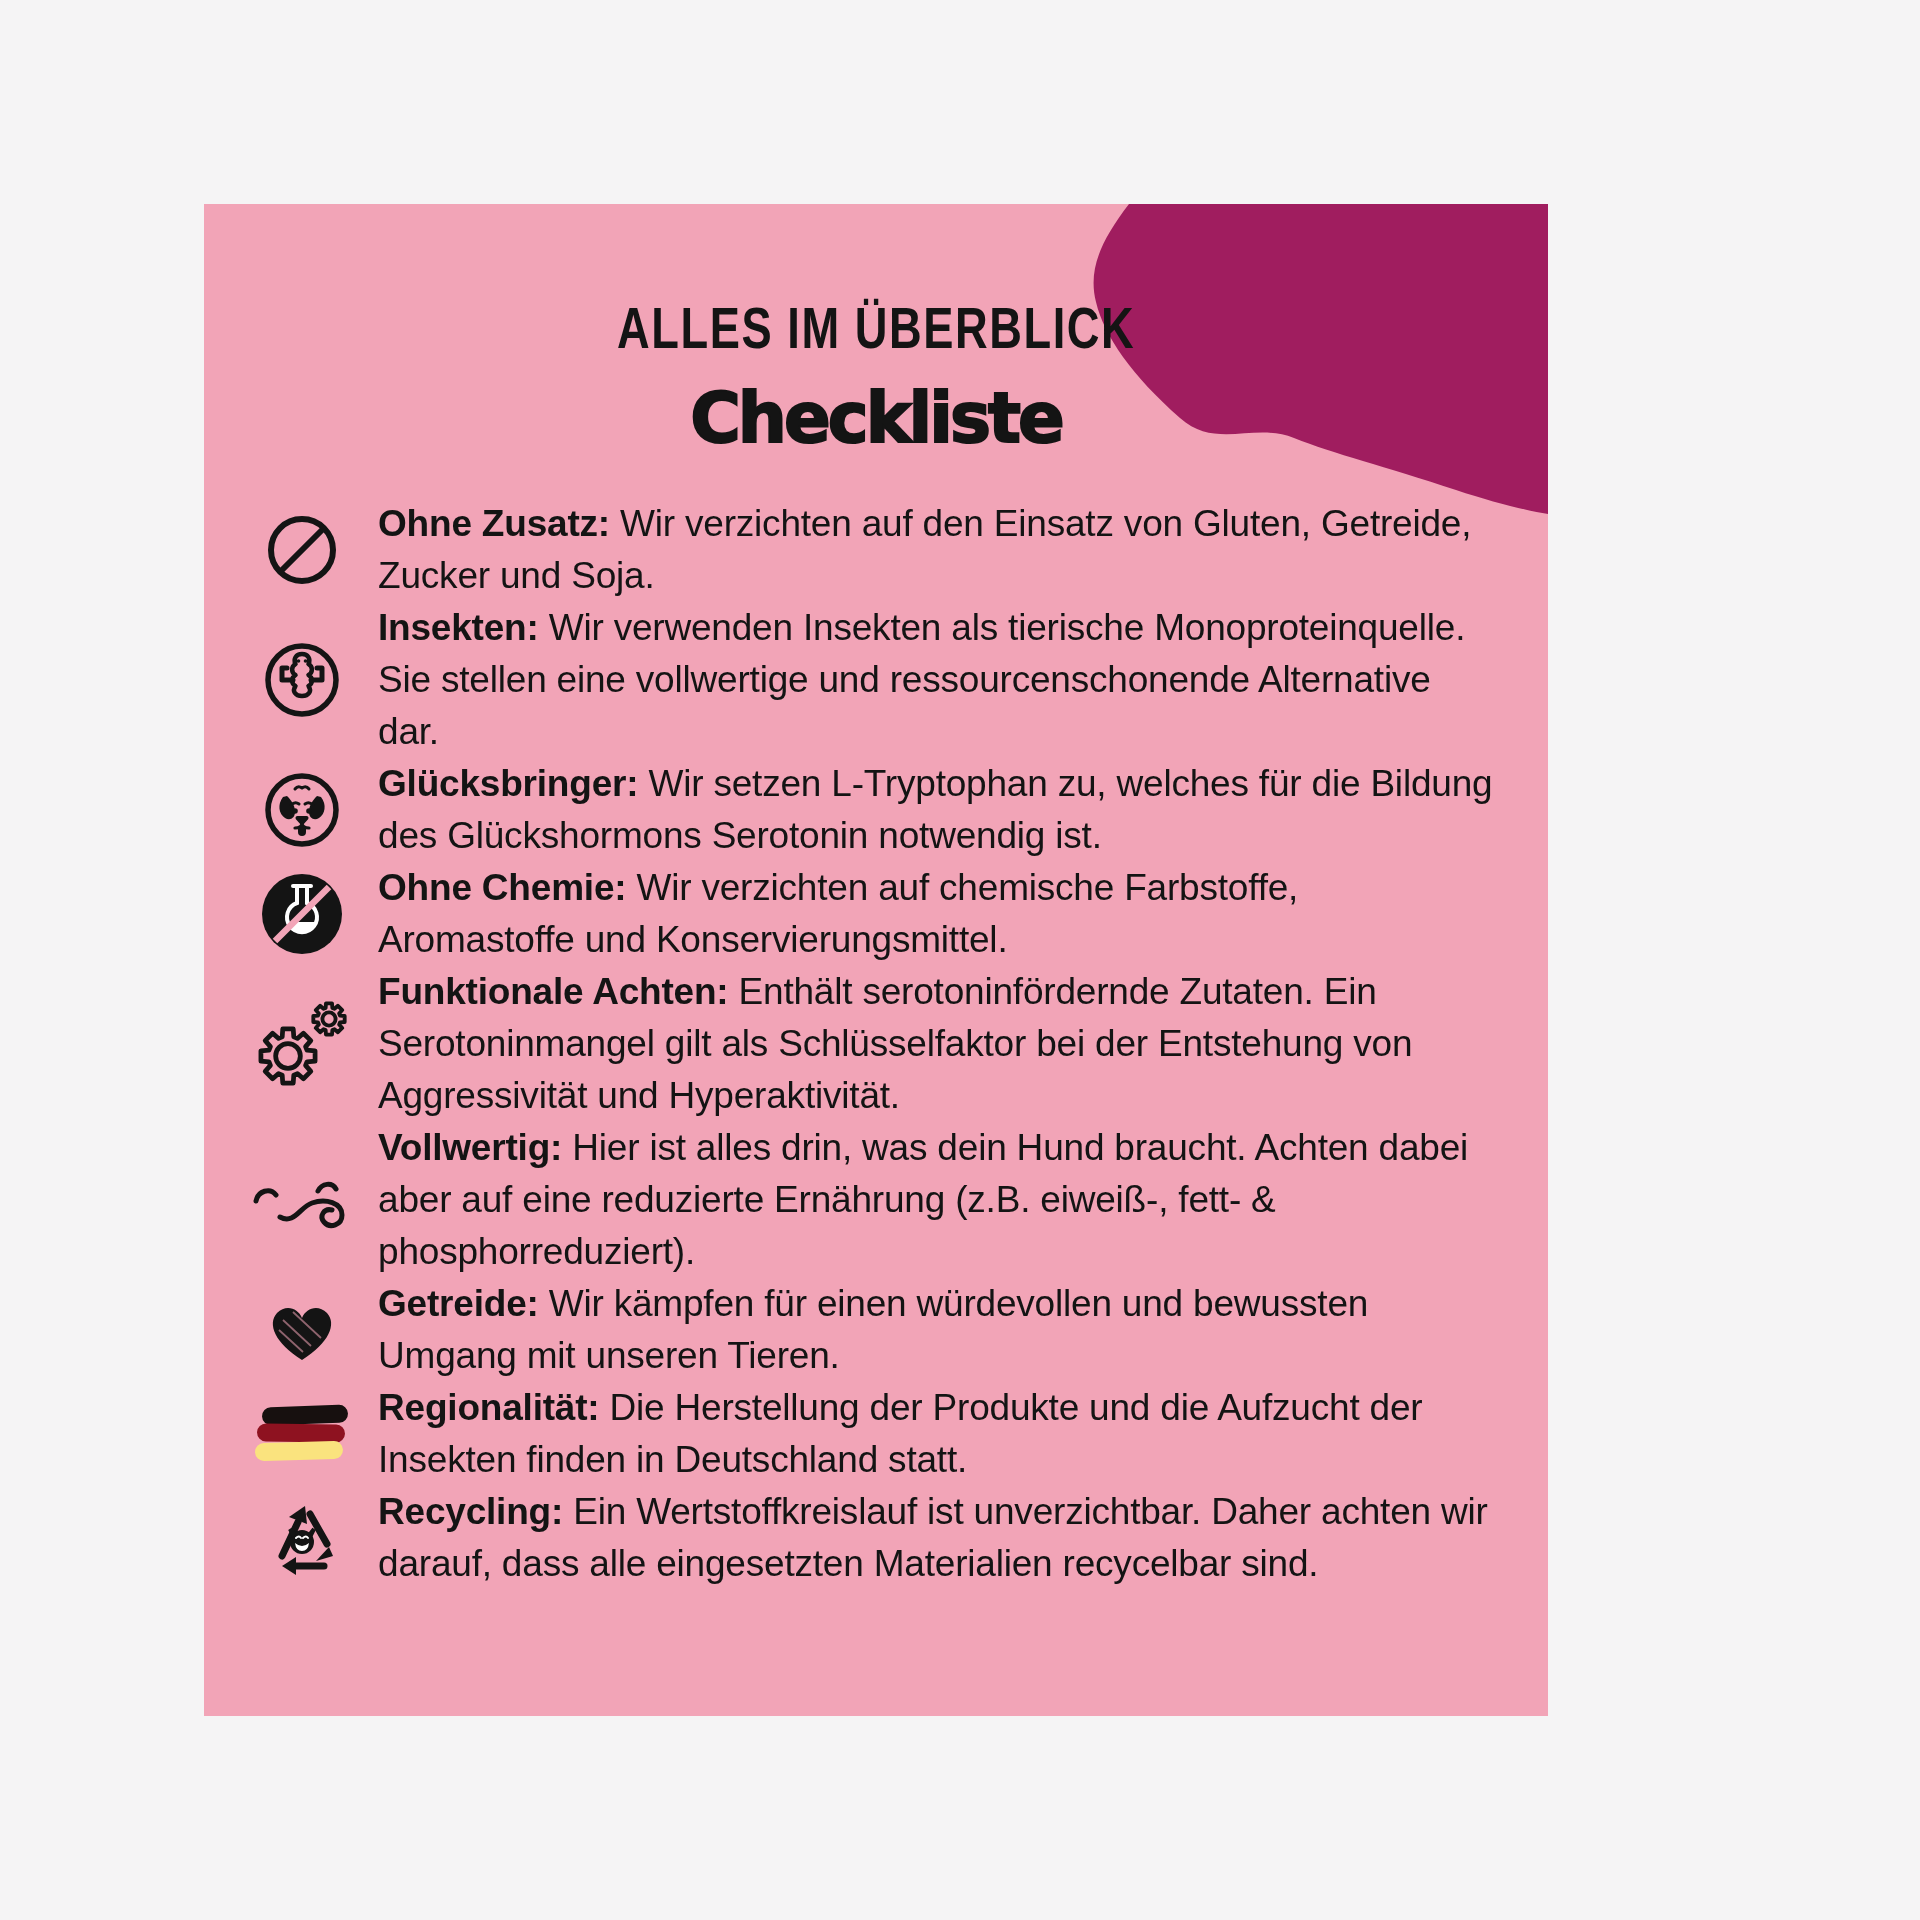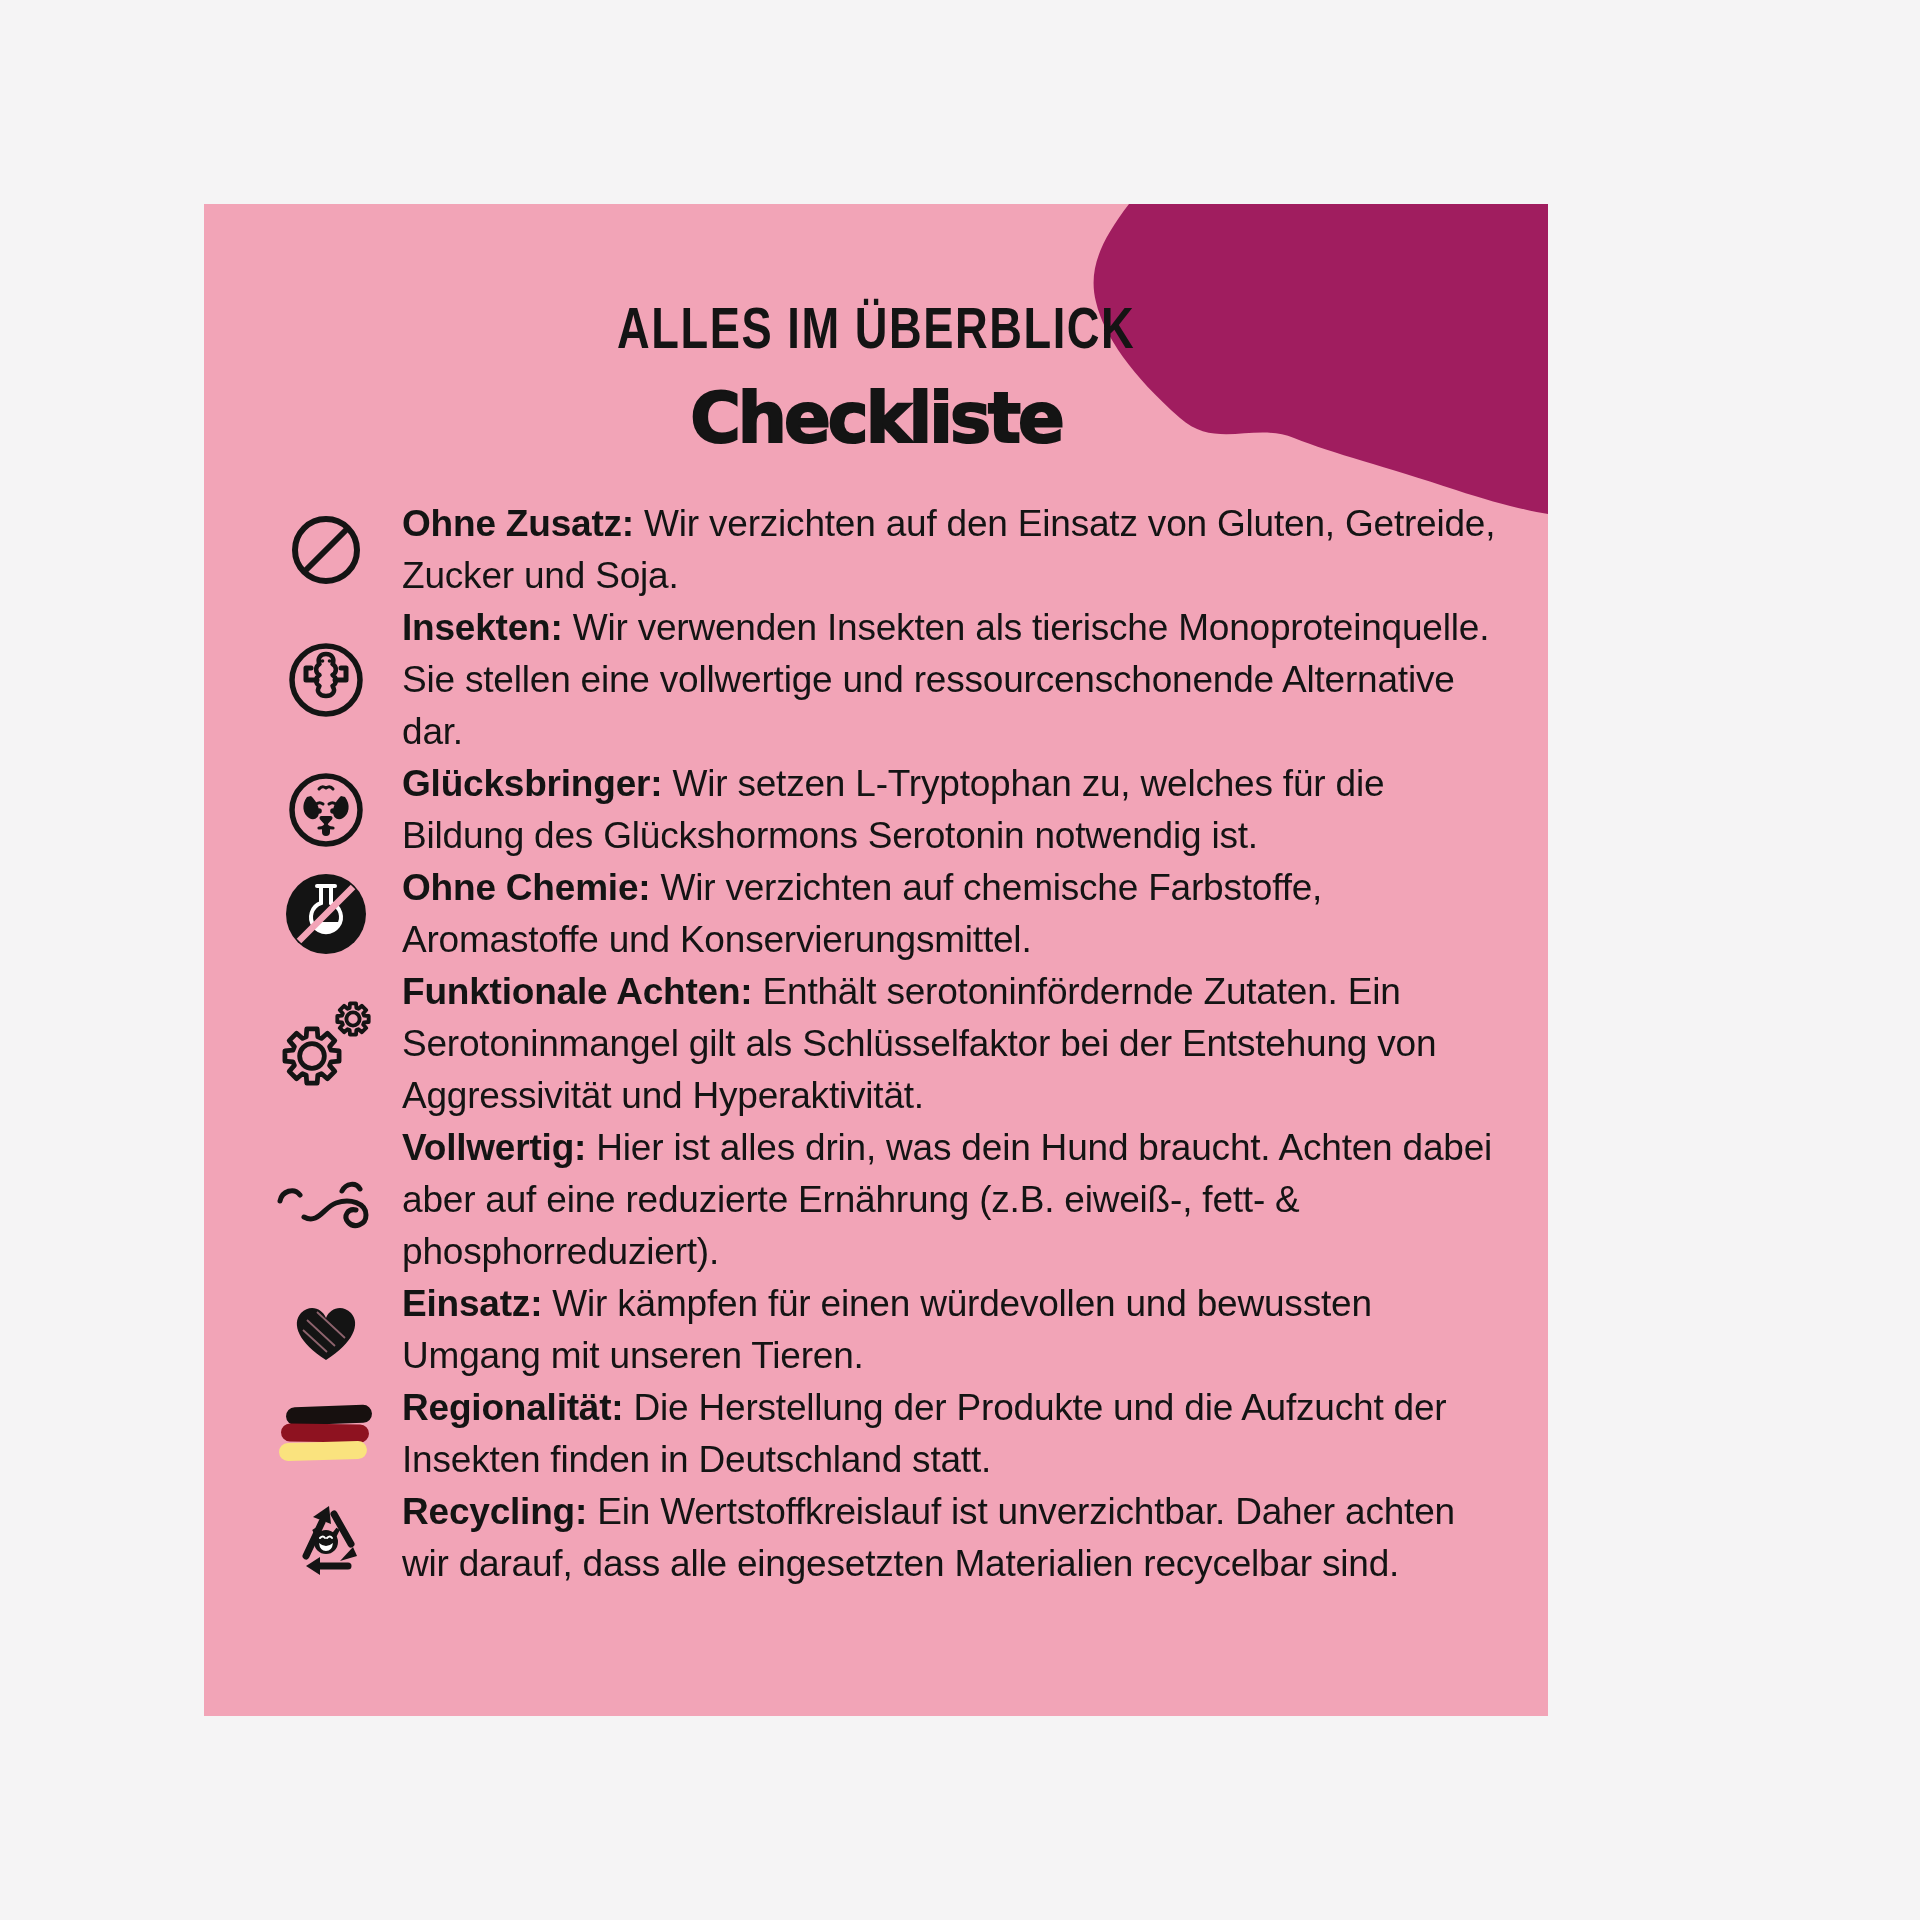--- a/index.html
+++ b/index.html
@@ -23,21 +23,21 @@
     transform:scaleX(0.78);
     transform-origin:center;
     color:#141414;
   }
   .title{
     font-family:"DejaVu Sans", sans-serif;
     font-size:69px;line-height:108px;font-weight:800;
     letter-spacing:-3px;margin-top:4px;
     -webkit-text-stroke:2px #141414;
   }
-  .list{margin-top:26px;padding:0 48px 0 52px;position:relative;z-index:1;}
+  .list{margin-top:26px;padding:0 48px 0 28px;position:relative;z-index:1;}
   .item{display:flex;align-items:center;}
   .icon-cell{flex:0 0 140px;display:flex;justify-content:center;align-items:center;}
   .text{flex:1;padding-left:6px;font-size:37px;line-height:52px;letter-spacing:-0.2px;}
   .text b{font-weight:700;}
   svg .stroke{fill:none;stroke:#141414;stroke-linecap:round;stroke-linejoin:round;}
 </style>
 </head>
 <body>
 
 <div class="card">
@@ -135,21 +135,21 @@
     <div class="text"><b class="item-label">Vollwertig: </b><span class="item-text">Hier ist alles drin, was dein Hund braucht. Achten dabei aber auf eine reduzierte Ernährung (z.B. eiweiß-, fett- &amp; phosphorreduziert).</span></div>
   </div>
 
   <div class="item">
     <div class="icon-cell">
           <svg width="78" height="72" viewBox="0 0 78 72">
     <path d="M39 66 C12 49 4 30 14 19 C23 10 35 14 39 24 C43 14 55 10 64 19 C74 30 66 49 39 66 Z" fill="#141414"></path>
     <path d="M20 26 L48 52 M30 18 L58 44 M16 36 L40 58" stroke="#F2A4B7" stroke-width="1.8" opacity="0.55"></path>
   </svg>
         </div>
-    <div class="text"><b class="item-label">Einsatz: </b><span class="item-text">Wir kämpfen für einen würdevollen und bewussten Umgang mit unseren Tieren.</span></div>
+    <div class="text"><b class="item-label">Getreide: </b><span class="item-text">Wir kämpfen für einen würdevollen und bewussten Umgang mit unseren Tieren.</span></div>
   </div>
 
   <div class="item">
     <div class="icon-cell">
           <svg width="100" height="62" viewBox="0 0 100 62">
     <rect x="10" y="3" width="86" height="18" rx="9" fill="#17100F" transform="rotate(-2 53 12)"></rect>
     <rect x="5" y="21" width="88" height="18" rx="9" fill="#8E1220" transform="rotate(1 49 30)"></rect>
     <rect x="3" y="39" width="88" height="18" rx="9" fill="#FAE37E" transform="rotate(-1.5 47 48)"></rect>
   </svg>
         </div>

